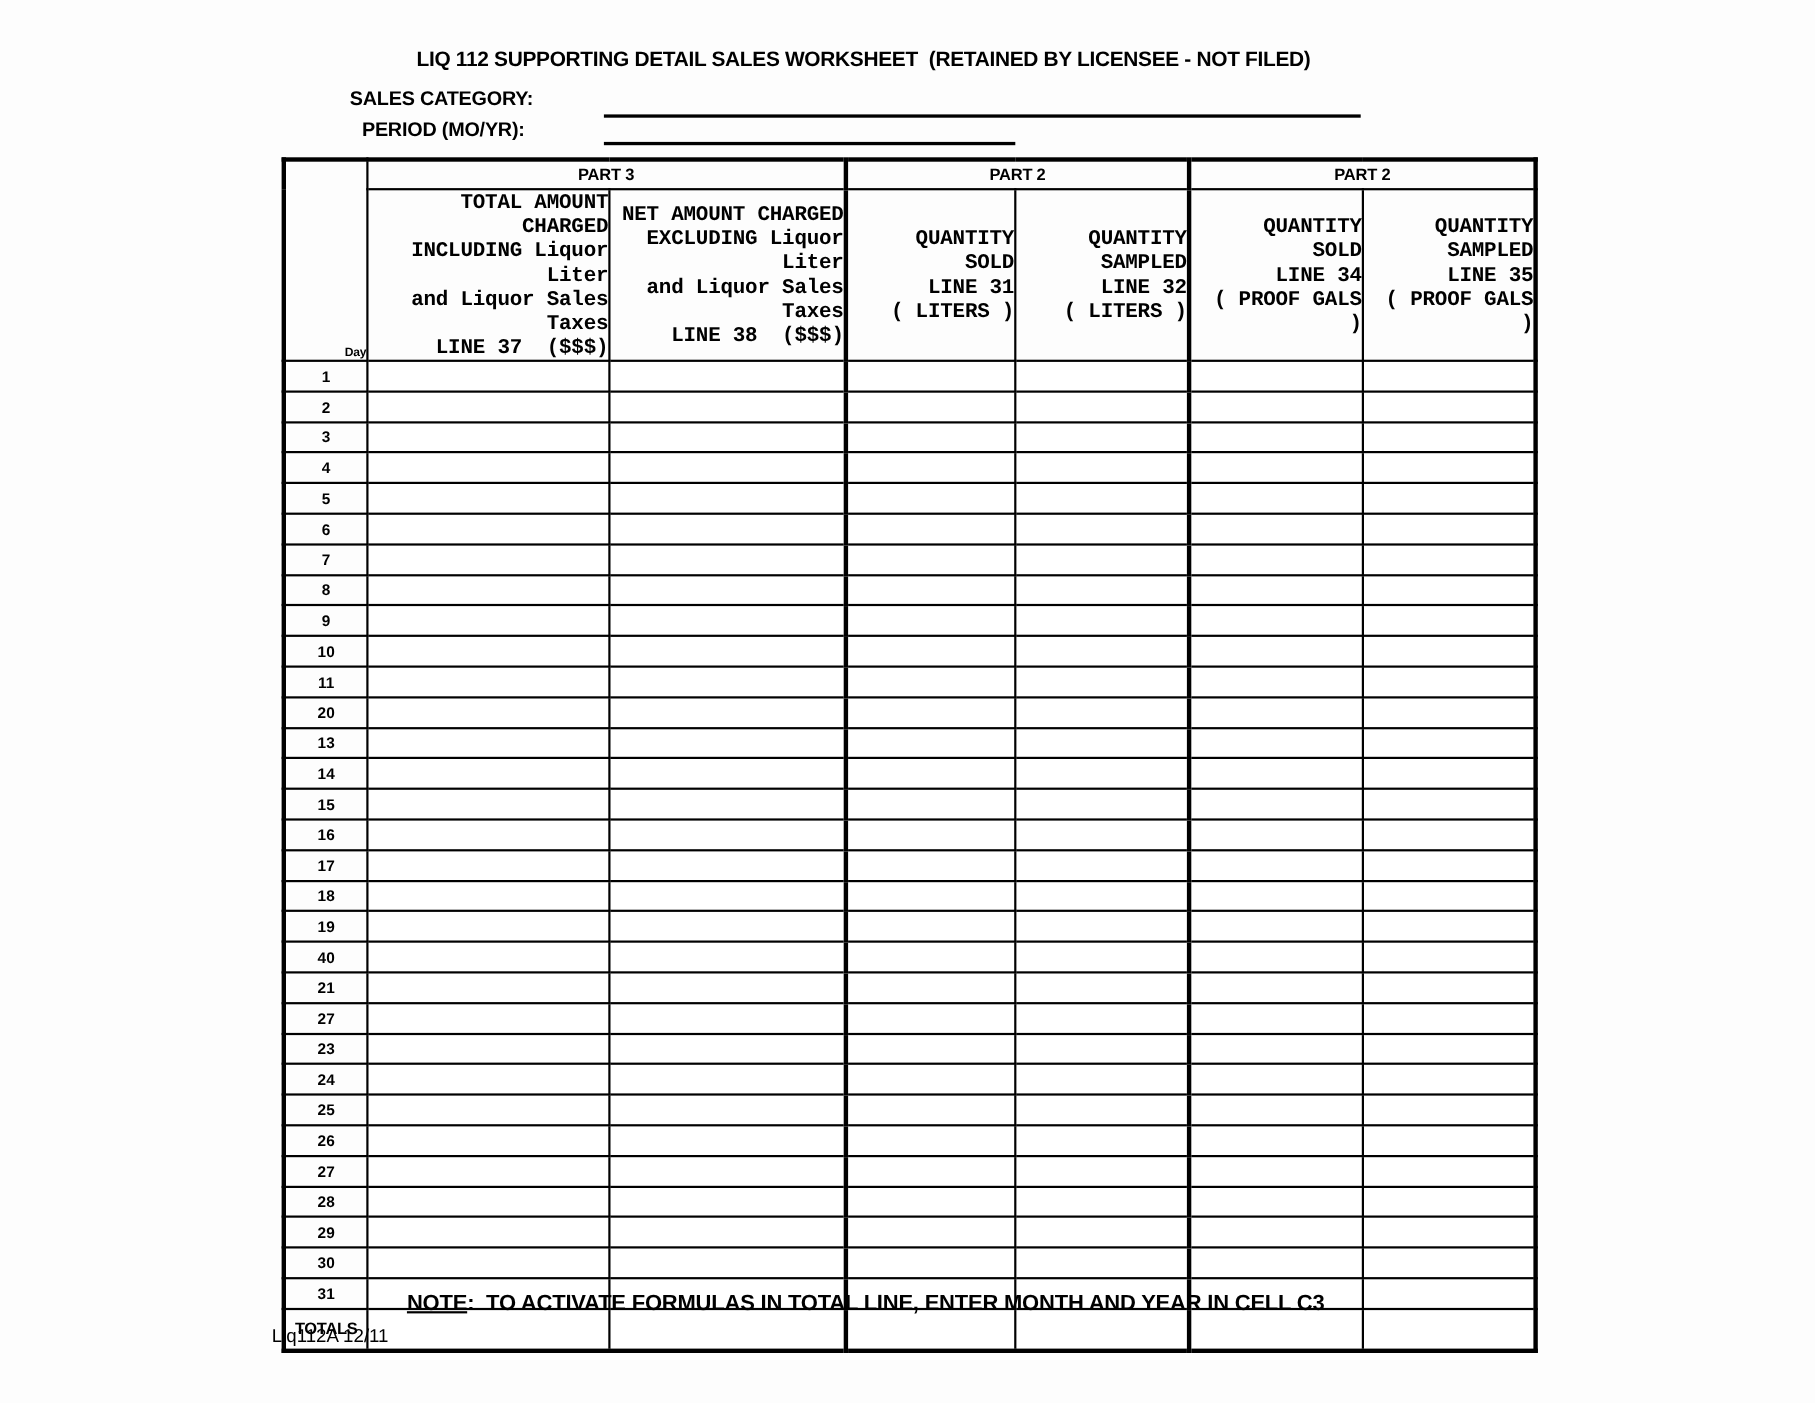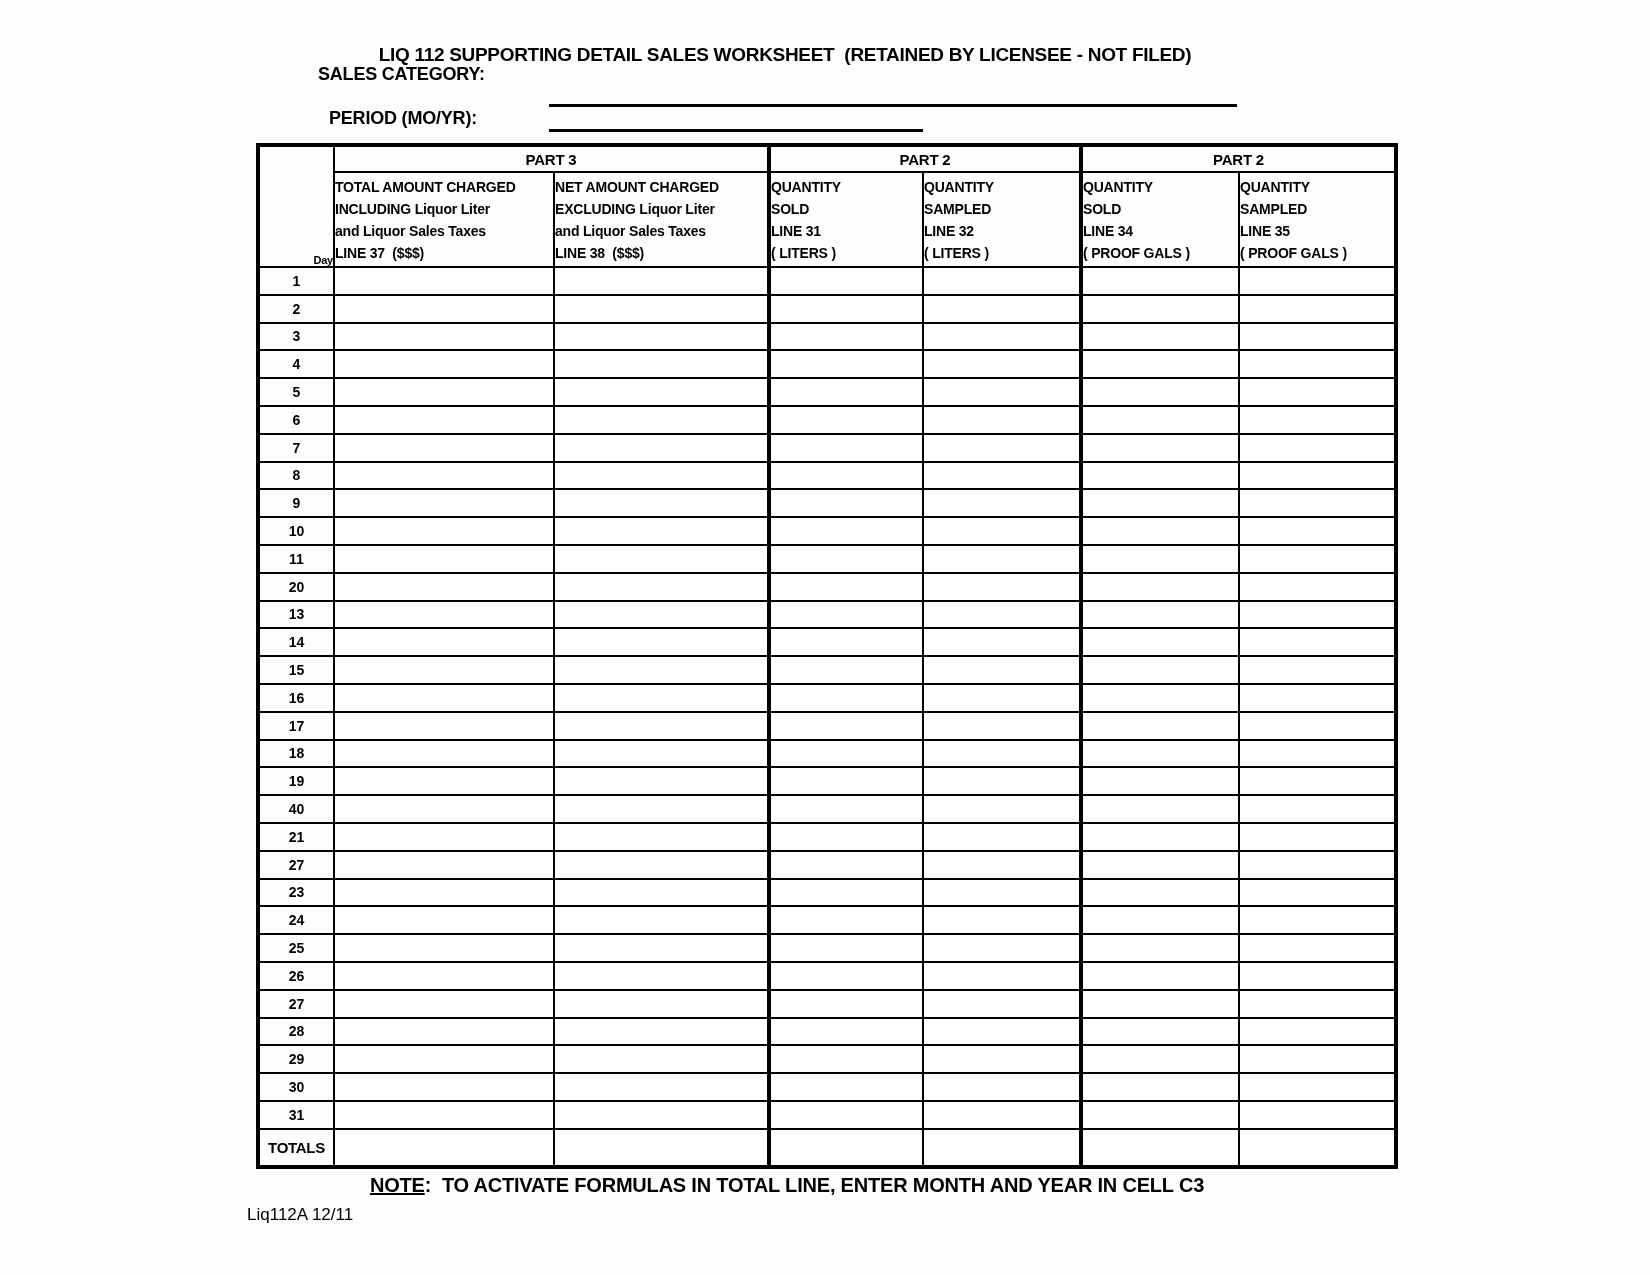--- a/index.html
+++ b/index.html
@@ -8,21 +8,21 @@
     background:#fdfdfd;
     font-family:"Liberation Sans","DejaVu Sans",sans-serif;
     color:#000;position:relative;overflow:hidden;
   }
   .title{
     position:absolute;top:44px;left:0;width:1570px;
     text-align:center;font-weight:bold;font-size:19px;
     letter-spacing:-0.3px;white-space:pre;
   }
   .field-label{position:absolute;font-weight:bold;font-size:18px;letter-spacing:-0.2px;}
-  .sales-label{left:318px;top:64px;text-align:right;}
+  .sales-label{left:318px;top:79px;text-align:right;}
   .period-label{left:329px;top:108px;}
   .fill-line{position:absolute;background:#000;height:3px;}
   .sales-line{left:549px;top:104px;width:688px;}
   .period-line{left:549px;top:129px;width:374px;}
 
   table.grid{
     position:absolute;left:256px;top:143px;width:1138px;
     border-collapse:collapse;table-layout:fixed;
     border:4px solid #000;
   }
@@ -31,23 +31,23 @@
   .part-row th{
     height:24px;font-size:15px;font-weight:bold;
     text-align:center;vertical-align:middle;letter-spacing:-0.2px;margin-left:18px;
   }
   th.day-head{
     vertical-align:bottom;text-align:right;
     font-size:11px;font-weight:bold;padding-bottom:3px;
     border-bottom:3px solid #000;
   }
   th.colhead{
-    height:93px;font-weight:bold;font-size:14px;line-height:22px;
-    text-align:left;vertical-align:middle;white-space:pre-line;
-    border-bottom:3px solid #000;letter-spacing:-0.2px;
+    height:93px;font-weight:bold;font-size:19px;line-height:22px;
+    text-align:right;vertical-align:middle;white-space:pre-line;
+    border-bottom:3px solid #000;letter-spacing:-0.2px;font-family:Liberation Mono, monospace;
   }
   tbody tr{height:27.8px;}
   tbody tr.totals-row{height:38px;}
   td.day{
     text-align:center;font-weight:bold;font-size:14px;
     vertical-align:middle;
   }
   tr.totals-row td.day{font-size:15px;letter-spacing:-0.3px;}
   td.cell{background:#fff;}
   .note{

